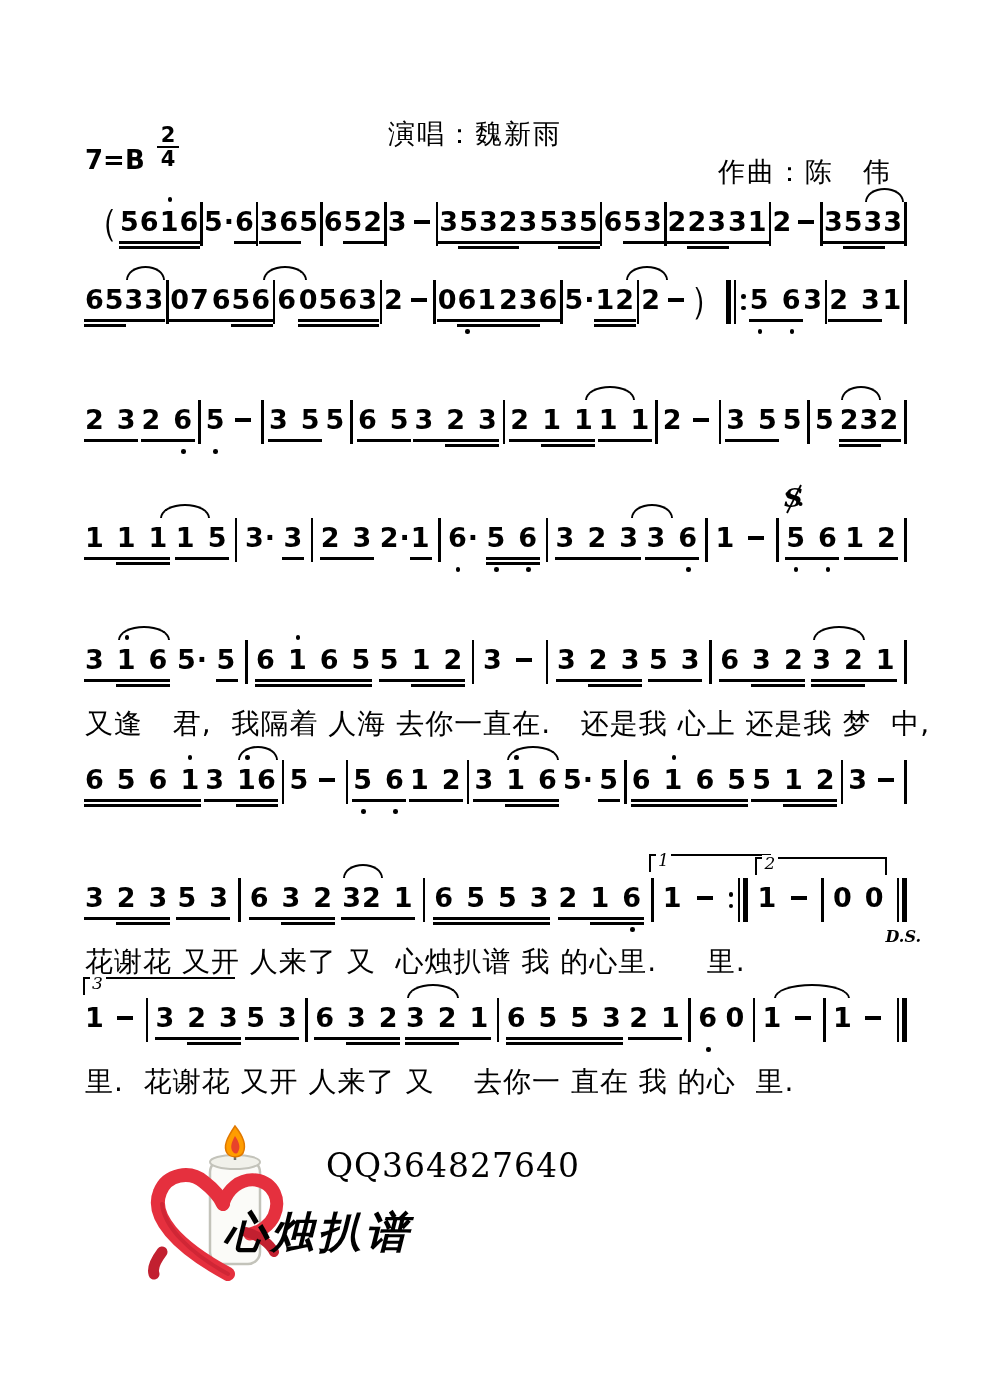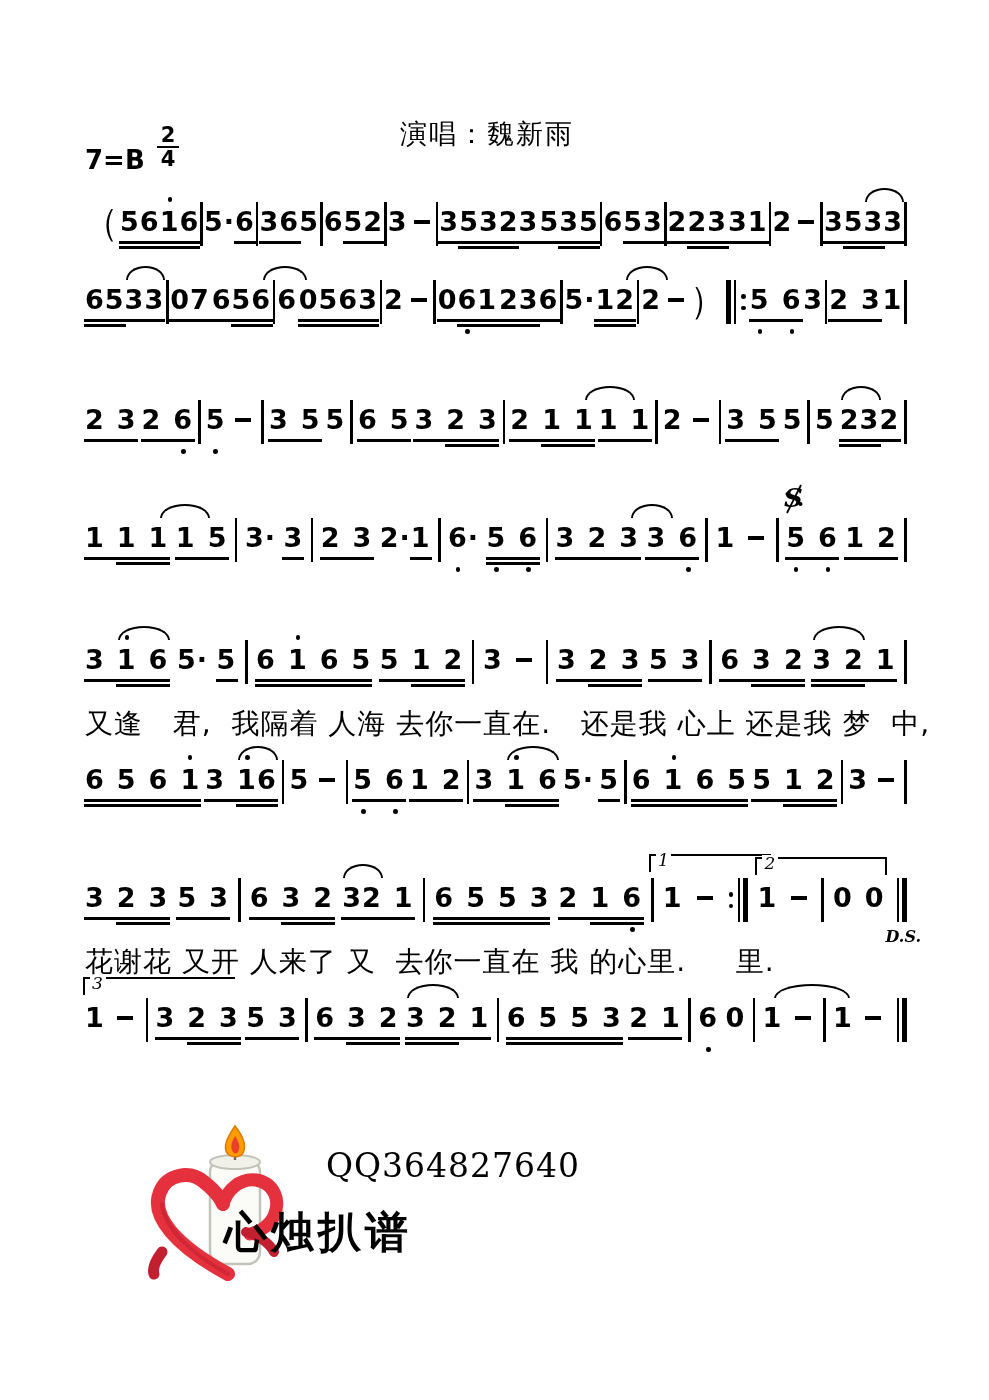--- a/index.html
+++ b/index.html
@@ -2,21 +2,21 @@
 <html><head>
 <meta charset="utf-8">
 <style>
   html,body{margin:0;padding:0;background:#fff;}
   .sheet{position:relative;width:989px;height:1400px;background:#fff;overflow:hidden;
          font-family:"DejaVu Sans","Liberation Sans",sans-serif;color:#000;}
   .title{position:absolute;top:40px;left:0;width:989px;text-align:center;
          font-size:47px;font-weight:900;letter-spacing:3px;margin:0;}
   .credit{position:absolute;font-family:"DejaVu Serif","Liberation Serif",serif;
           font-size:27px;letter-spacing:2px;white-space:pre;}
-  .credit.singer{left:388px;top:116px;margin-left:12px;}
+  .credit.singer{left:388px;top:116px;}
   .credit.lyricist{left:718px;top:113px;}
   .credit.composer{left:718px;top:154px;}
   .keysig{position:absolute;left:85px;top:138px;font-size:26px;font-weight:600;}
   .frac{display:inline-flex;flex-direction:column;align-items:center;vertical-align:middle;
         margin-left:12px;transform:translateY(-14px);font-size:21px;font-weight:700;line-height:1.05;}
   .frac .ft{border-bottom:2px solid #000;padding:0 4px;}
   .frac .fb2{padding:0 4px;}
 
   
   .mline{position:absolute;left:85px;width:822px;}
@@ -45,27 +45,28 @@
            font-style:italic;font-weight:400;font-size:17px;background:#fff;padding:0 2px;line-height:1;}
   .ds{position:absolute;top:46px;right:-14px;font-family:"DejaVu Serif","Liberation Serif",serif;
       font-style:italic;font-size:16px;font-weight:600;white-space:nowrap;}
   .segno{position:absolute;left:-2px;top:-38px;}
   .lyr{margin-top:19px;font-size:28px;letter-spacing:1px;white-space:pre;line-height:1.15;}
 
   
   .logoart{position:absolute;left:128px;top:1124px;}
   .qq{position:absolute;left:326px;top:1146px;font-family:"DejaVu Serif","Liberation Serif",serif;
       font-size:33px;letter-spacing:1px;}
-  .brand{position:absolute;left:224px;top:1204px;font-size:43px;font-weight:600;letter-spacing:4px;}
+  .brand{position:absolute;left:224px;top:1204px;font-size:43px;font-weight:600;letter-spacing:4px;font-style:italic;}
 </style>
 </head>
 <body>
 
 <div class="sheet">
   <div class="credit singer">演唱：魏新雨</div>
+  <div class="credit composer">作曲：陈　伟</div>
   <div class="keysig">
     <span>7=B</span><span class="frac">
         <span class="ft">2</span>
         <span class="fb2">4</span>
       </span>
   </div>
 
   <div id="music-root">
       <div class="mline" style="top: 205px;">
         <div class="notes">
@@ -288,21 +289,21 @@
             <i></i>
           </span>
           <span class="vbar"></span>
           <span class="tok"><span class="ch">0</span><span class="ch sp"></span><span class="ch">0</span></span>
           <span class="rep">
             <span class="thin"></span>
             <span class="thick"></span>
             <span class="ds">D.S.</span>
           </span>
         </div>
-        <div class="lyr">花谢花 又开 人来了 又  去你一直在 我 的心里.     里.</div>
+        <div class="lyr">花谢花 又开 人来了 又  心烛扒谱 我 的心里.     里.</div>
       </div>
       <div class="mline" style="top: 1001px;">
         <div class="notes">
           <span class="tok"><span class="ch">1</span><span class="volta" style="width: 150px;"><b>3</b></span></span>
           <span class="dash">
             <i></i>
           </span>
           <span class="vbar"></span>
           <span class="tok"><span class="ch">3</span><span class="ch sp"></span><span class="ch">2</span><span class="ch sp"></span><span class="ch">3</span><span class="ln" style="left: -1px; width: 86px; top: 36px;"></span><span class="ln" style="left: 31px; width: 54px; top: 41px;"></span></span>
           <span class="tok"><span class="ch">5</span><span class="ch sp"></span><span class="ch">3</span><span class="ln" style="left: -1px; width: 54px; top: 36px;"></span></span>
@@ -323,20 +324,21 @@
           <span class="vbar"></span>
           <span class="tok"><span class="ch">1</span></span>
           <span class="dash">
             <i></i>
           </span>
           <span class="rep">
             <span class="thin"></span>
             <span class="thick"></span>
           </span>
         </div>
+        <div class="lyr">里.  花谢花 又开 人来了 又    去你一 直在 我 的心  里.</div>
       </div>
     </div>
 
   <div class="logoart">
     <svg width="220" height="160" viewBox="0 0 220 160">
 
       <rect x="82" y="36" width="50" height="104" rx="12" fill="#fbfbf8" stroke="#c3c3ba" stroke-width="2.5"></rect>
       <ellipse cx="107" cy="38" rx="25" ry="7" fill="#f1f1ea" stroke="#c3c3ba" stroke-width="2"></ellipse>
       <line x1="107" y1="30" x2="107" y2="36" stroke="#6b6b66" stroke-width="2.5"></line>
 

